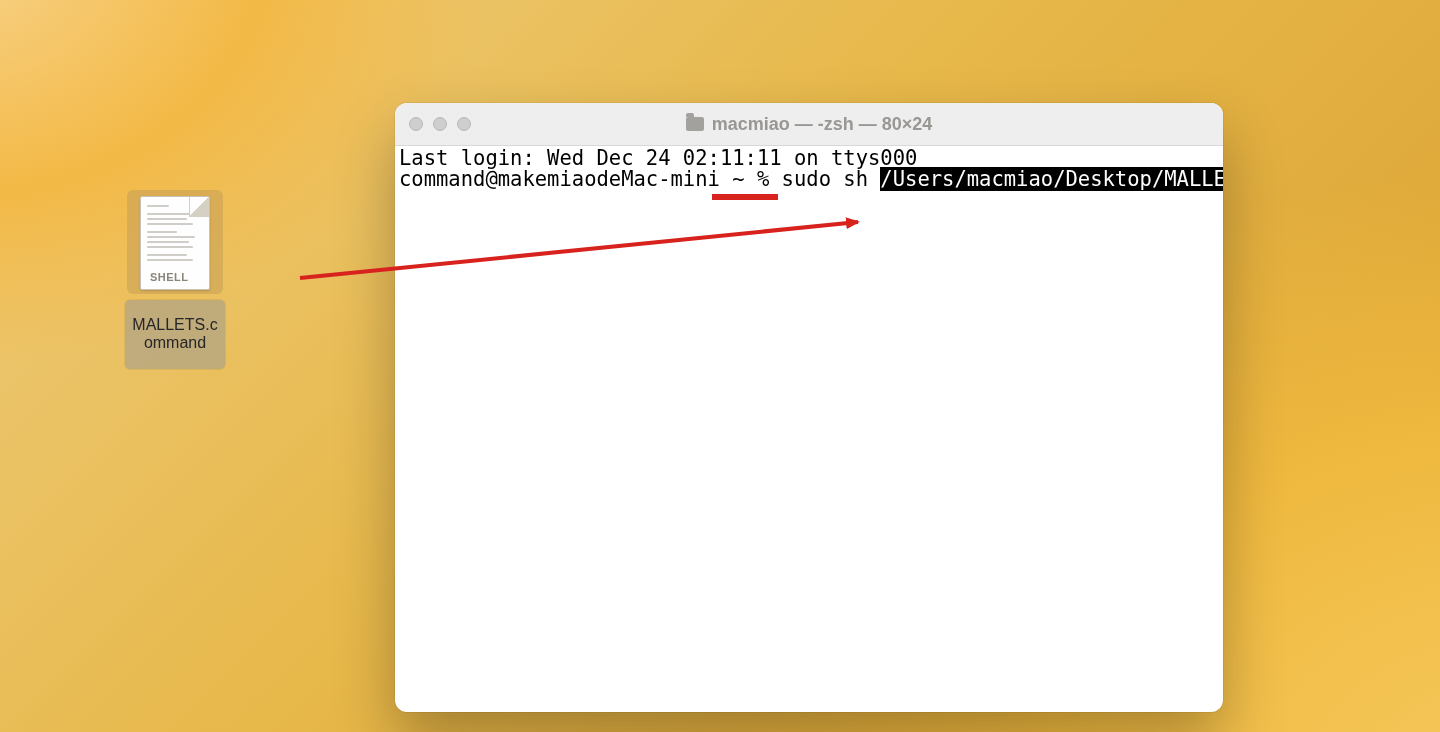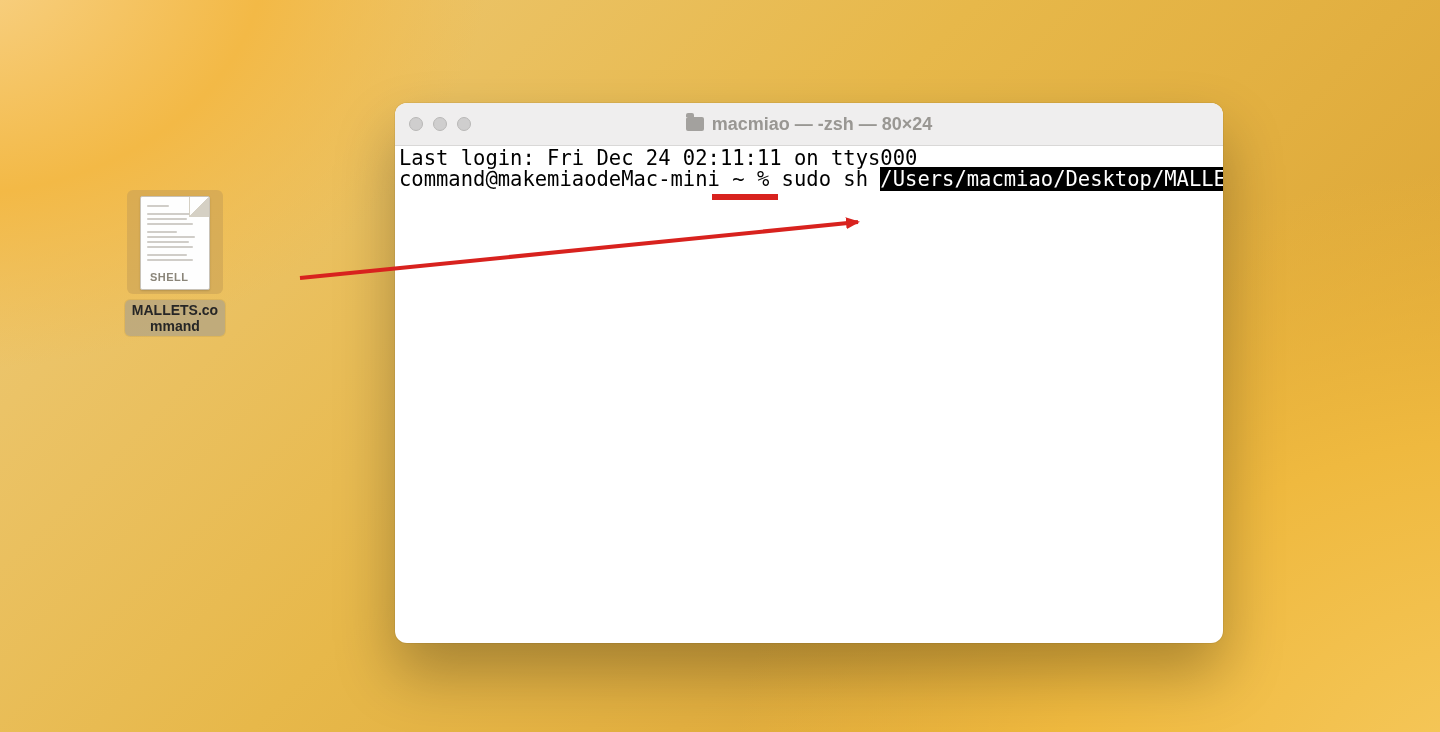--- a/index.html
+++ b/index.html
@@ -33,29 +33,29 @@
     content:"";position:absolute;top:-1px;right:-1px;width:20px;height:20px;
     background:linear-gradient(135deg,#fefefe 0 49%,#d5d0c4 50% 100%);
     border-left:1px solid #d5d0c4;border-bottom:1px solid #d5d0c4;
   }
   .file-icon .scribble{position:absolute;left:6px;right:6px;background:#a9a49a;opacity:.55;height:2px;border-radius:1px;}
   .file-icon .shell-tag{
     position:absolute;left:9px;bottom:6px;font-size:11px;font-weight:600;
     color:#8a8579;letter-spacing:.5px;
   }
   .file-icon .label{
-    display:inline-block;max-width:170px;padding:2px 6px;border-radius:5px;
-    background:rgba(150,150,150,.5);color:#262626;font-size:14px;font-weight:700;
+    display:inline-block;max-width:170px;padding:16px 6px;border-radius:5px;
+    background:rgba(150,150,150,.5);color:#262626;font-size:16px;font-weight:400;
     line-height:1.15;word-break:break-all;
     box-shadow:0 0 0 1px rgba(0,0,0,.06);
   }
 
   
   .terminal{
-    position:absolute;left:395px;top:103px;width:828px;height:540px;
+    position:absolute;left:395px;top:103px;width:828px;height:609px;
     background:#fff;border-radius:12px;
     box-shadow:0 30px 60px rgba(0,0,0,.28),0 0 0 1px rgba(0,0,0,.05);
     display:flex;flex-direction:column;overflow:hidden;
   }
   .titlebar{
     height:42px;flex:none;background:#efeeee;
     border-bottom:1px solid #d9d8d7;
     display:flex;align-items:center;position:relative;
   }
   .traffic{display:flex;gap:10px;margin-left:14px;}
@@ -109,21 +109,21 @@
       <div class="traffic">
         <span></span>
         <span></span>
         <span></span>
       </div>
       <div class="title">
         <span class="folder-ic"></span>
         <span>macmiao — -zsh — 80×24</span>
       </div>
     </div>
-    <div class="term-body"><span>Last login: Fri Dec 24 02:11:11 on ttys000</span>
+    <div class="term-body"><span>Last login: Wed Dec 24 02:11:11 on ttys000</span>
 <span>command@makemiaodeMac-mini ~ % </span><span>sudo sh </span><span class="hl">/Users/macmiao/Desktop/MALLETS.command </span></div>
   </div>
 
   <svg class="anno" viewBox="0 0 1440 732">
     <defs>
       <marker id="ah" markerWidth="14" markerHeight="12" refX="12" refY="6" orient="auto" markerUnits="userSpaceOnUse">
         <path d="M0,0 L14,6 L0,12 Z" fill="#d8221e"></path>
       </marker>
     </defs>
     <line x1="300" y1="278" x2="858" y2="222" stroke-width="4" marker-end="url(#ah)" stroke="#d8221e"></line>

